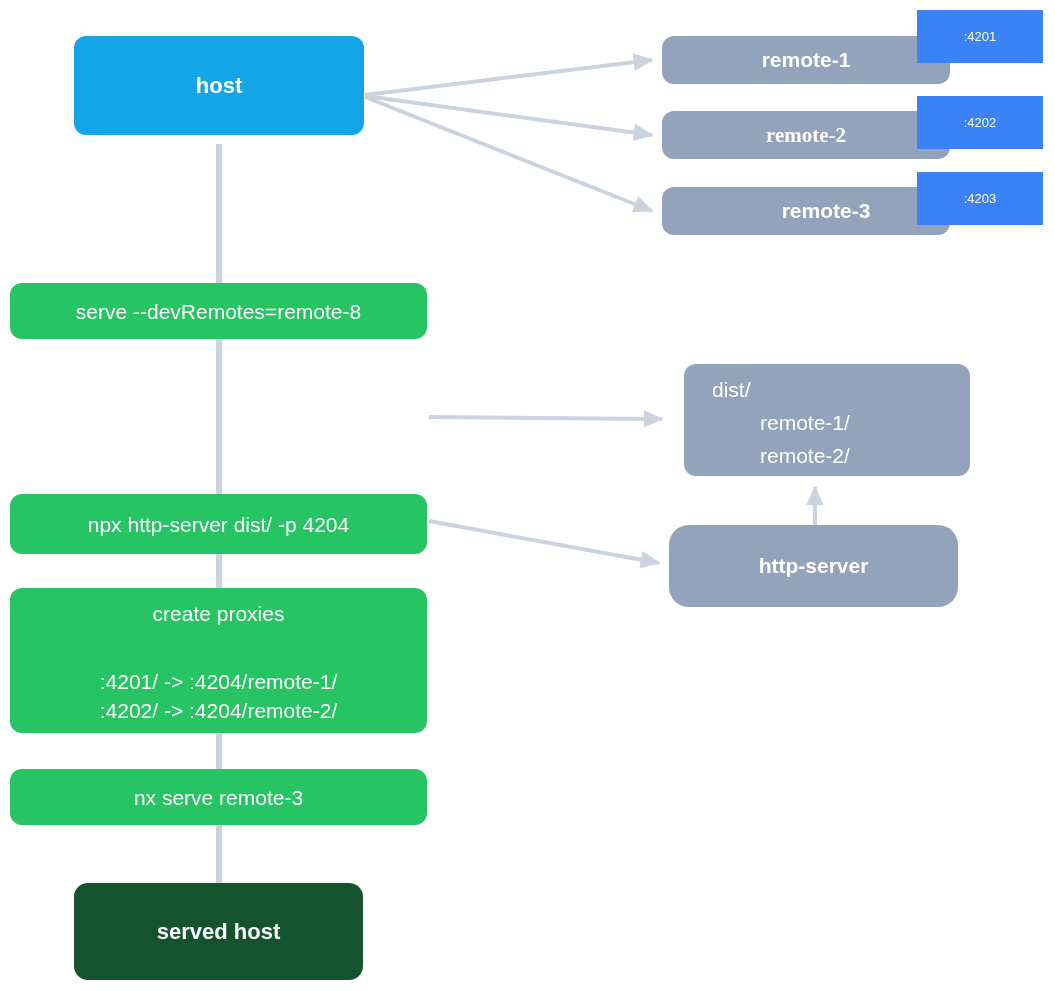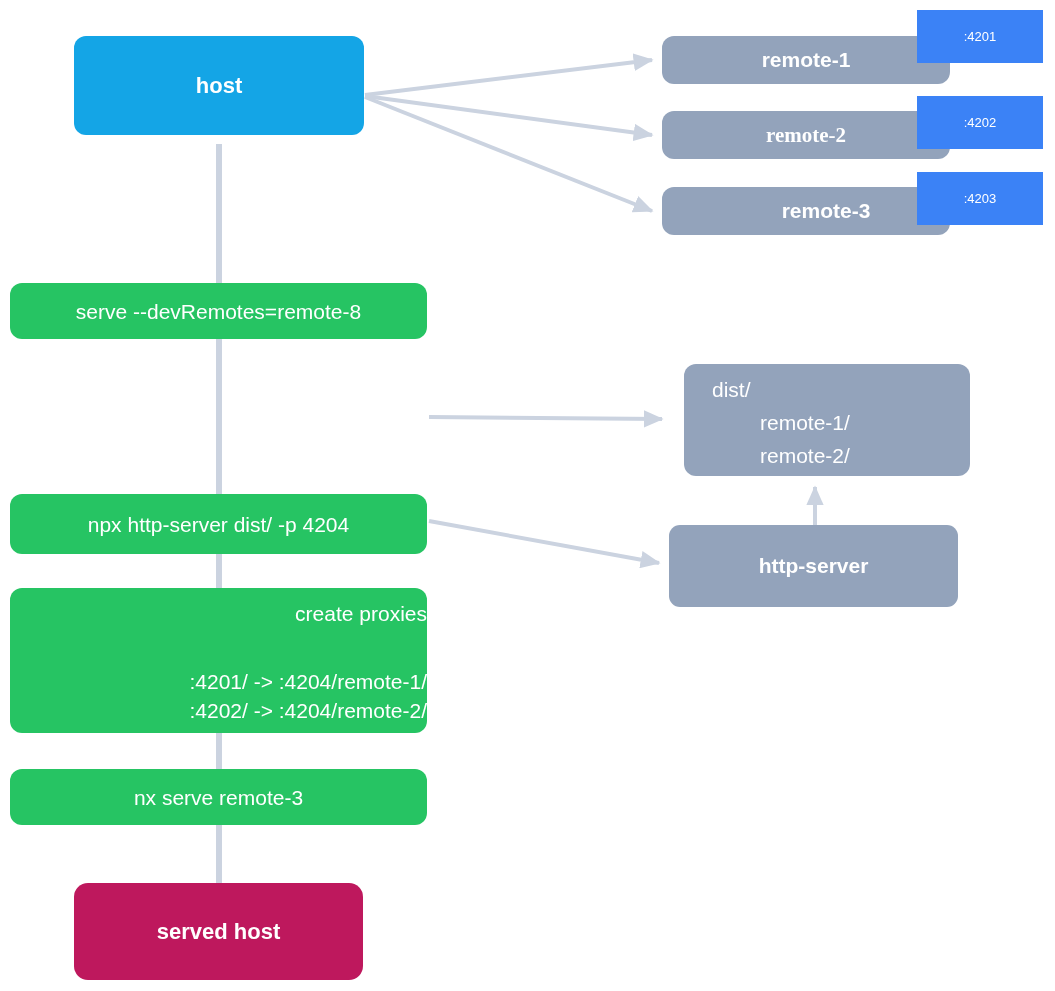--- a/index.html
+++ b/index.html
@@ -27,21 +27,21 @@
   }
   .host-node {
     left: 74px; top: 36px; width: 290px; height: 99px;
     background: #14a5e6;
     border-radius: 12px;
     font-weight: 700;
     font-size: 22px;
   }
   .served-host-node {
     left: 74px; top: 883px; width: 289px; height: 97px;
-    background: #be185d;
+    background: #14532d;
     border-radius: 14px;
     font-weight: 700;
     font-size: 22px;
   }
   .remote-node {
     left: 662px; width: 288px; height: 48px;
     background: #93a3bb;
     border-radius: 12px;
     font-weight: 700;
     font-size: 21px;
@@ -64,42 +64,42 @@
     background: #26c463;
     border-radius: 12px;
     font-size: 21px;
     flex-direction: column;
     text-align: center;
     line-height: 33px;
   }
   .step-0 { top: 283px; height: 56px; }
   .step-1 { top: 376px; height: 83px; }
   .step-2 { top: 494px; height: 60px; }
-  .step-3 { top: 588px; height: 145px; justify-content: flex-start; padding-top: 13px; align-items: flex-end; }
+  .step-3 { top: 588px; height: 145px; justify-content: flex-start; padding-top: 13px; }
   .step-4 { top: 769px; height: 56px; }
   .step-3 .proxy-title { line-height: 26px; }
   .step-3 .proxy-spacer { height: 40px; }
   .step-3 .proxy-line { line-height: 29px; }
   .dist-node {
     left: 672px; top: 364px; width: 286px; height: 112px;
     background: #93a3bb;
     border-radius: 12px;
     font-size: 21px;
     flex-direction: column;
     align-items: flex-start;
     justify-content: flex-start;
     padding: 9px 0 0 28px;
     line-height: 33px;
     margin-left: 12px;
   }
   .dist-node .indented { margin-left: 48px; }
   .http-server-node {
     left: 669px; top: 525px; width: 289px; height: 82px;
     background: #93a3bb;
-    border-radius: 11px;
+    border-radius: 20px;
     font-weight: 700;
     font-size: 21px;
   }
 </style>
 </head>
 <body>
 
 <div class="canvas">
 
   <svg class="connector-layer" width="1055" height="991" viewBox="0 0 1055 991">

